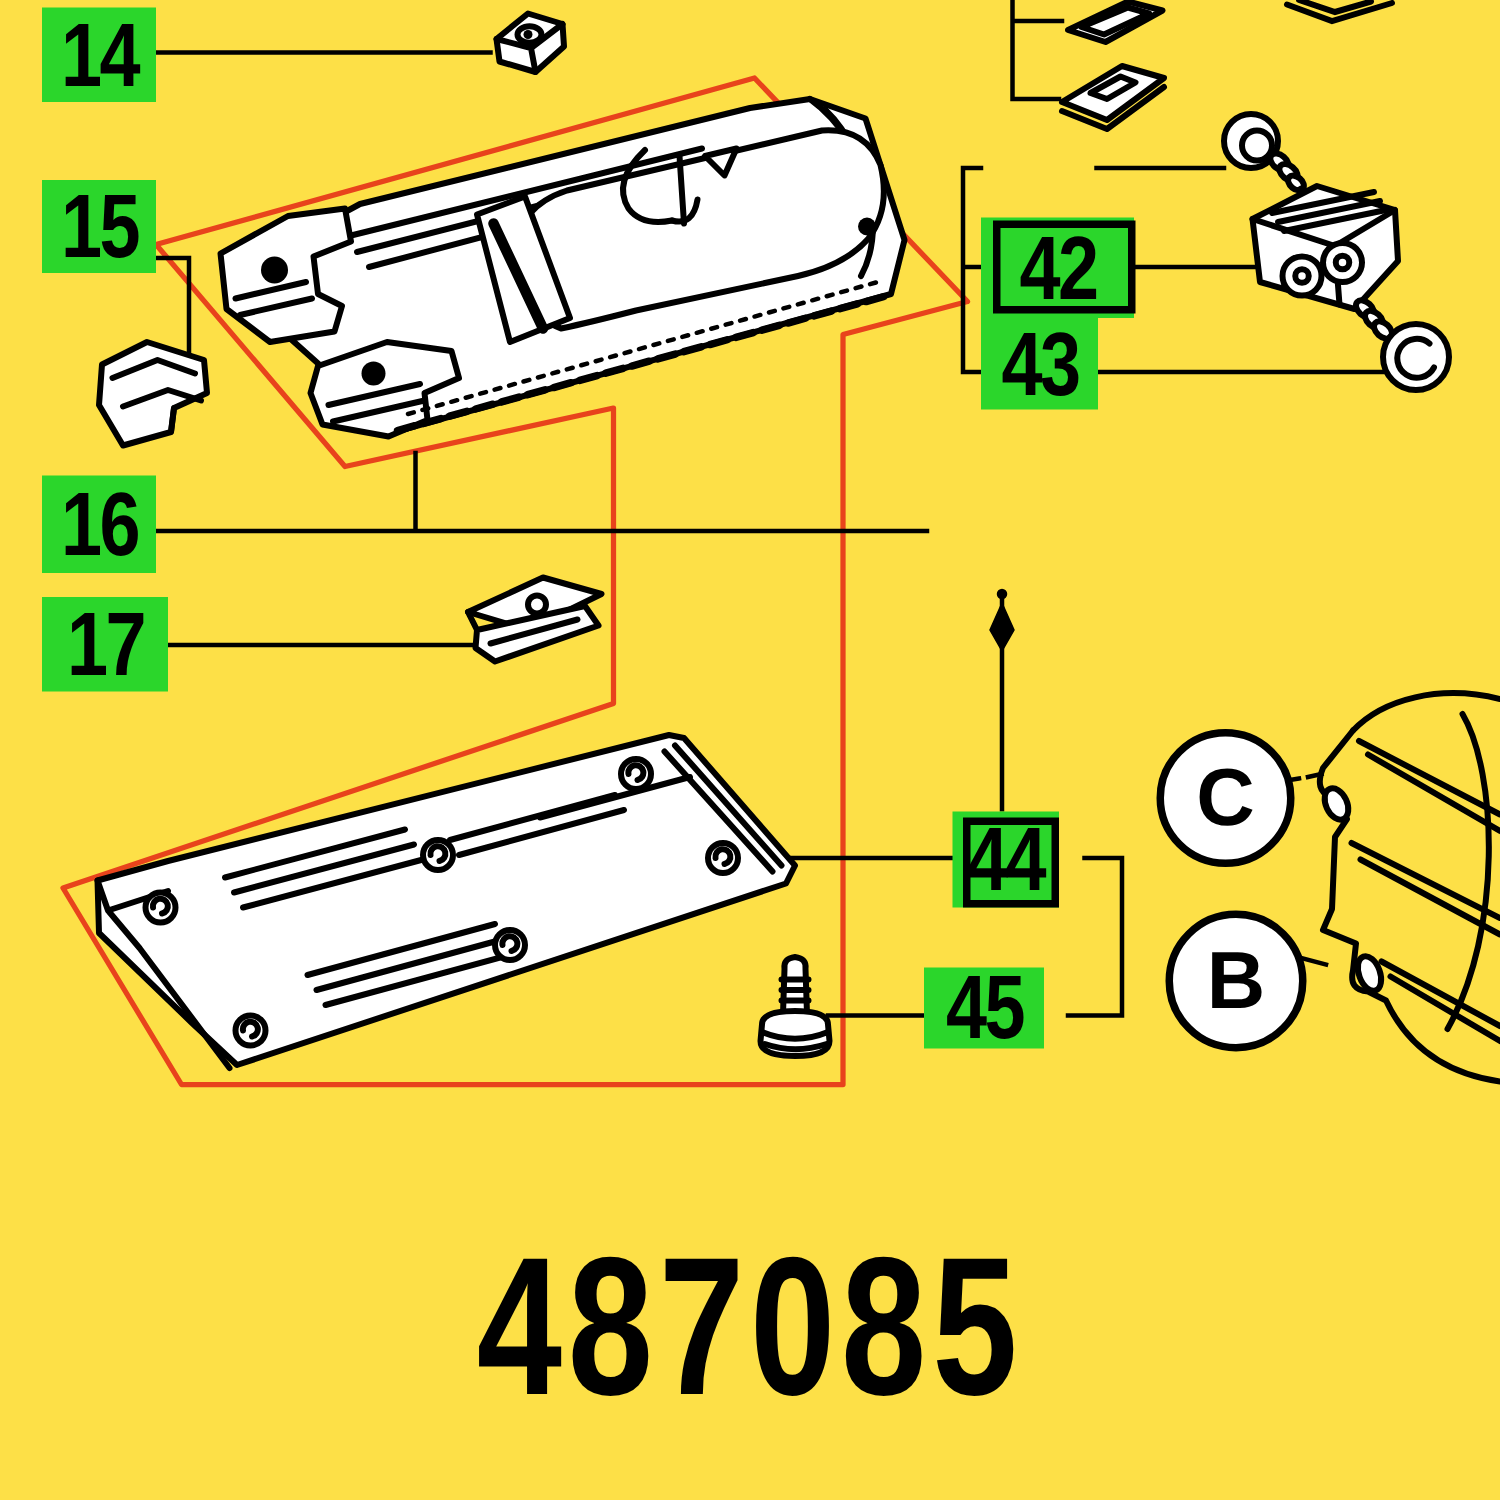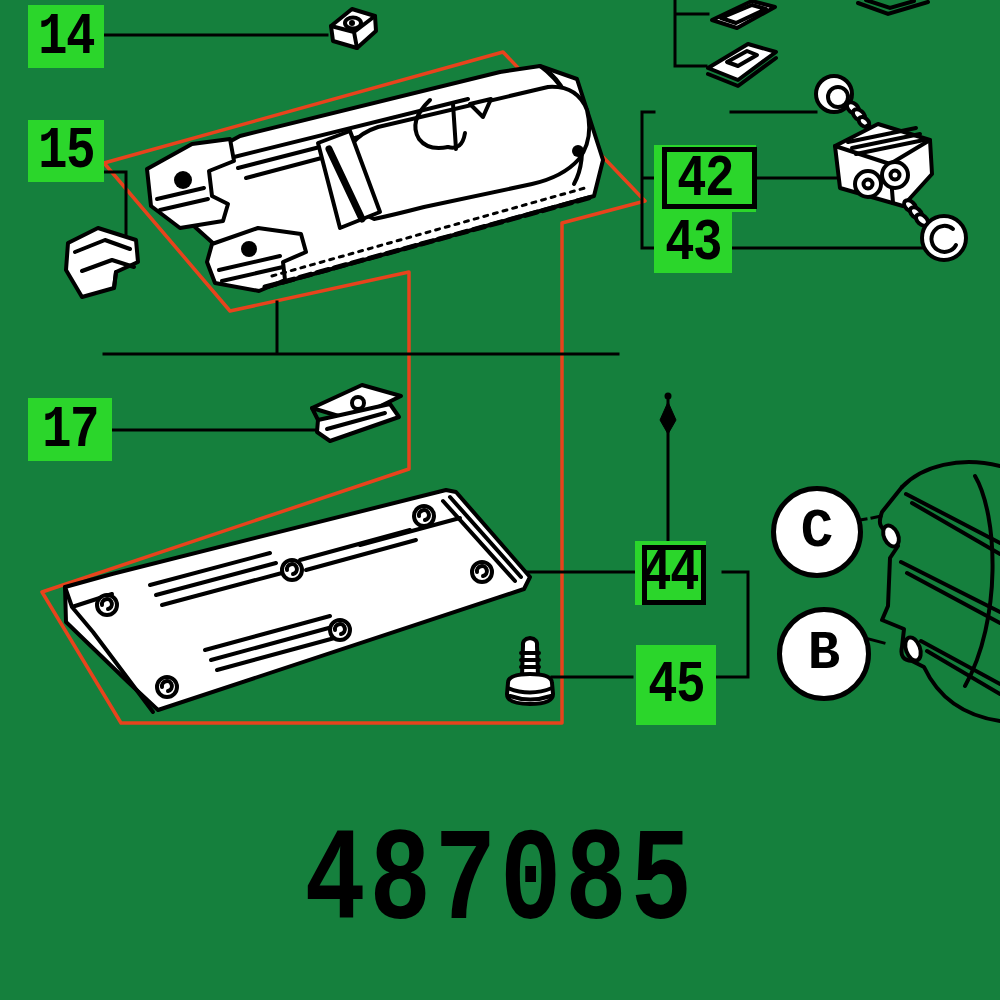--- a/index.html
+++ b/index.html
@@ -1,17 +1,17 @@
 <!DOCTYPE html>
 <html><head>
 <meta charset="utf-8">
 <style>
   html,body{margin:0;padding:0;background:#fff}
-  .stage{position:relative;width:1000px;height:1000px;background:#15803d;overflow:hidden;
-         font-family:Liberation Mono, monospace}
+  .stage{position:relative;width:1000px;height:1000px;background:#fde047;overflow:hidden;
+         font-family:Liberation Sans, sans-serif}
   .art{position:absolute;left:0;top:0}
   .callout{position:absolute;display:flex;align-items:center;justify-content:center;cursor:pointer}
   .callout .num{position:relative;z-index:2;font-weight:bold;font-size:60px;line-height:1;
                 letter-spacing:-2px;transform:scaleX(.82);color:#000}
   .green{background:#2bd62b}
   .red{background:#ee1c23}
   .frame{position:absolute;border:5px solid #000;z-index:1}
   .view-circle{position:absolute;border-radius:50%;border:5px solid #000;background:#fff;
                display:flex;align-items:center;justify-content:center;cursor:pointer}
   .view-circle .ltr{font-weight:bold;font-size:54px;line-height:1;color:#000}
@@ -176,20 +176,23 @@
   </svg>
 
   <div class="callout green" style="left:28px;top:5px;width:76px;height:63px">
     <span class="num">14</span>
   </div>
 
   <div class="callout green" style="left:28px;top:120px;width:76px;height:62px">
     <span class="num">15</span>
   </div>
 
+  <div class="callout green" style="left:28px;top:317px;width:76px;height:65px">
+    <span class="num">16</span>
+  </div>
 
   <div class="callout green" style="left:28px;top:398px;width:84px;height:63px">
     <span class="num">17</span>
   </div>
 
 
   <div class="callout green" style="left:654px;top:145px;width:102px;height:67px">
     <div class="frame" style="left:8px;top:2px;right:-1px;bottom:3px"></div>
     <span class="num">42</span>
   </div>
@@ -197,21 +200,21 @@
   <div class="callout green" style="left:654px;top:212px;width:78px;height:61px">
     <span class="num">43</span>
   </div>
 
 
   <div class="callout green" style="left:635px;top:541px;width:71px;height:64px">
     <div class="frame" style="left:7px;top:4px;right:0;bottom:0"></div>
     <span class="num">44</span>
   </div>
 
-  <div class="callout green" style="left:636px;top:645px;width:80px;height:80px">
+  <div class="callout green" style="left:616px;top:645px;width:80px;height:54px">
     <span class="num">45</span>
   </div>
 
   <div class="view-circle" style="left:771px;top:486px;width:82px;height:82px">
     <span class="ltr">C</span>
   </div>
 
   <div class="view-circle" style="left:777px;top:607px;width:84px;height:84px">
     <span class="ltr">B</span>
   </div>

